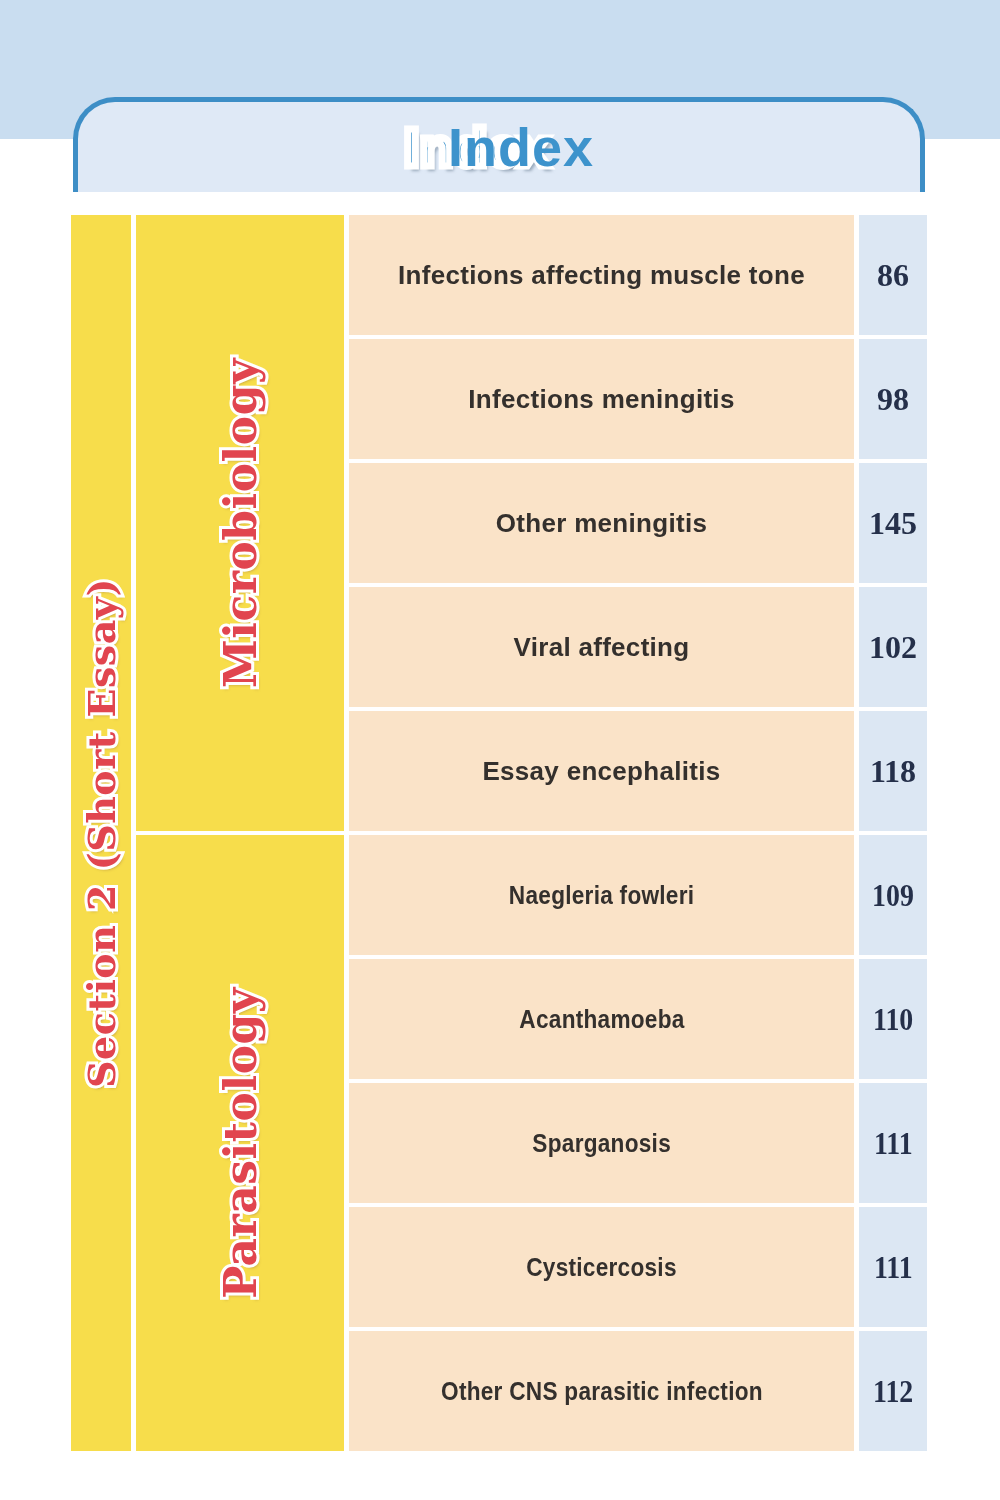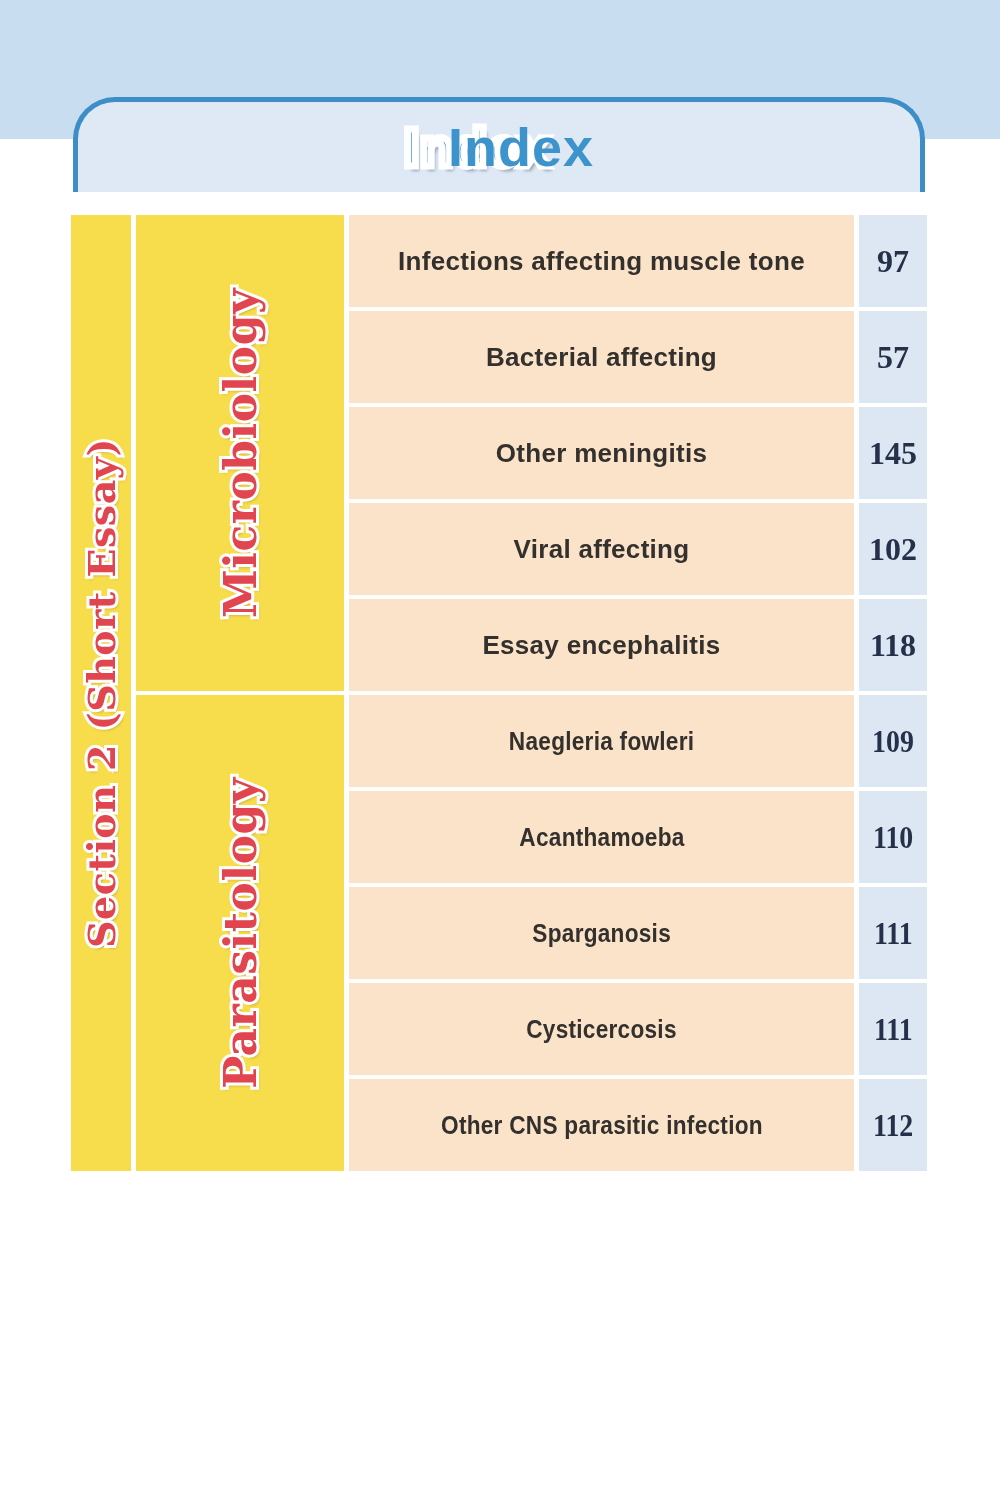--- a/index.html
+++ b/index.html
@@ -27,21 +27,21 @@
   }
   .title .back{
     -webkit-text-stroke:7px #ffffff;
     text-shadow:4px 5px 3px rgba(106,126,146,.6);
   }
 
   .index-table{
     position:absolute;left:66px;top:211px;
     border-collapse:separate;border-spacing:5px 4px;table-layout:fixed;
   }
-  .index-table td{padding:0;height:92px;}
+  .index-table td{padding:0;height:120px;}
   .c-sec  {width:60px; background:#f7dd4b;position:relative;}
   .c-sub  {width:208px;background:#f7dd4b;position:relative;}
   .c-topic{width:505px;background:#fae3c8;text-align:center;vertical-align:middle;}
   .c-page {width:68px; background:#dce7f3;text-align:center;vertical-align:middle;}
 
   .topic{
     font-size:26px;font-weight:600;color:#34302d;letter-spacing:.3px;
   }
   .pagenum{
     font-family:"Liberation Serif",serif;font-size:32px;font-weight:bold;
@@ -89,30 +89,30 @@
     <td class="c-sub" rowspan="5">
       <div class="vtext sub outline">
         <span class="back">Microbiology</span>
         <span class="front">Microbiology</span>
       </div>
     </td>
     <td class="c-topic">
       <span class="topic">Infections affecting muscle tone</span>
     </td>
     <td class="c-page">
-      <span class="pagenum">97</span>
+      <span class="pagenum">86</span>
     </td>
   </tr>
 
   <tr>
     <td class="c-topic">
-      <span class="topic">Bacterial affecting</span>
+      <span class="topic">Infections meningitis</span>
     </td>
     <td class="c-page">
-      <span class="pagenum">57</span>
+      <span class="pagenum">98</span>
     </td>
   </tr>
 
   <tr>
     <td class="c-topic">
       <span class="topic">Other meningitis</span>
     </td>
     <td class="c-page">
       <span class="pagenum">145</span>
     </td>

